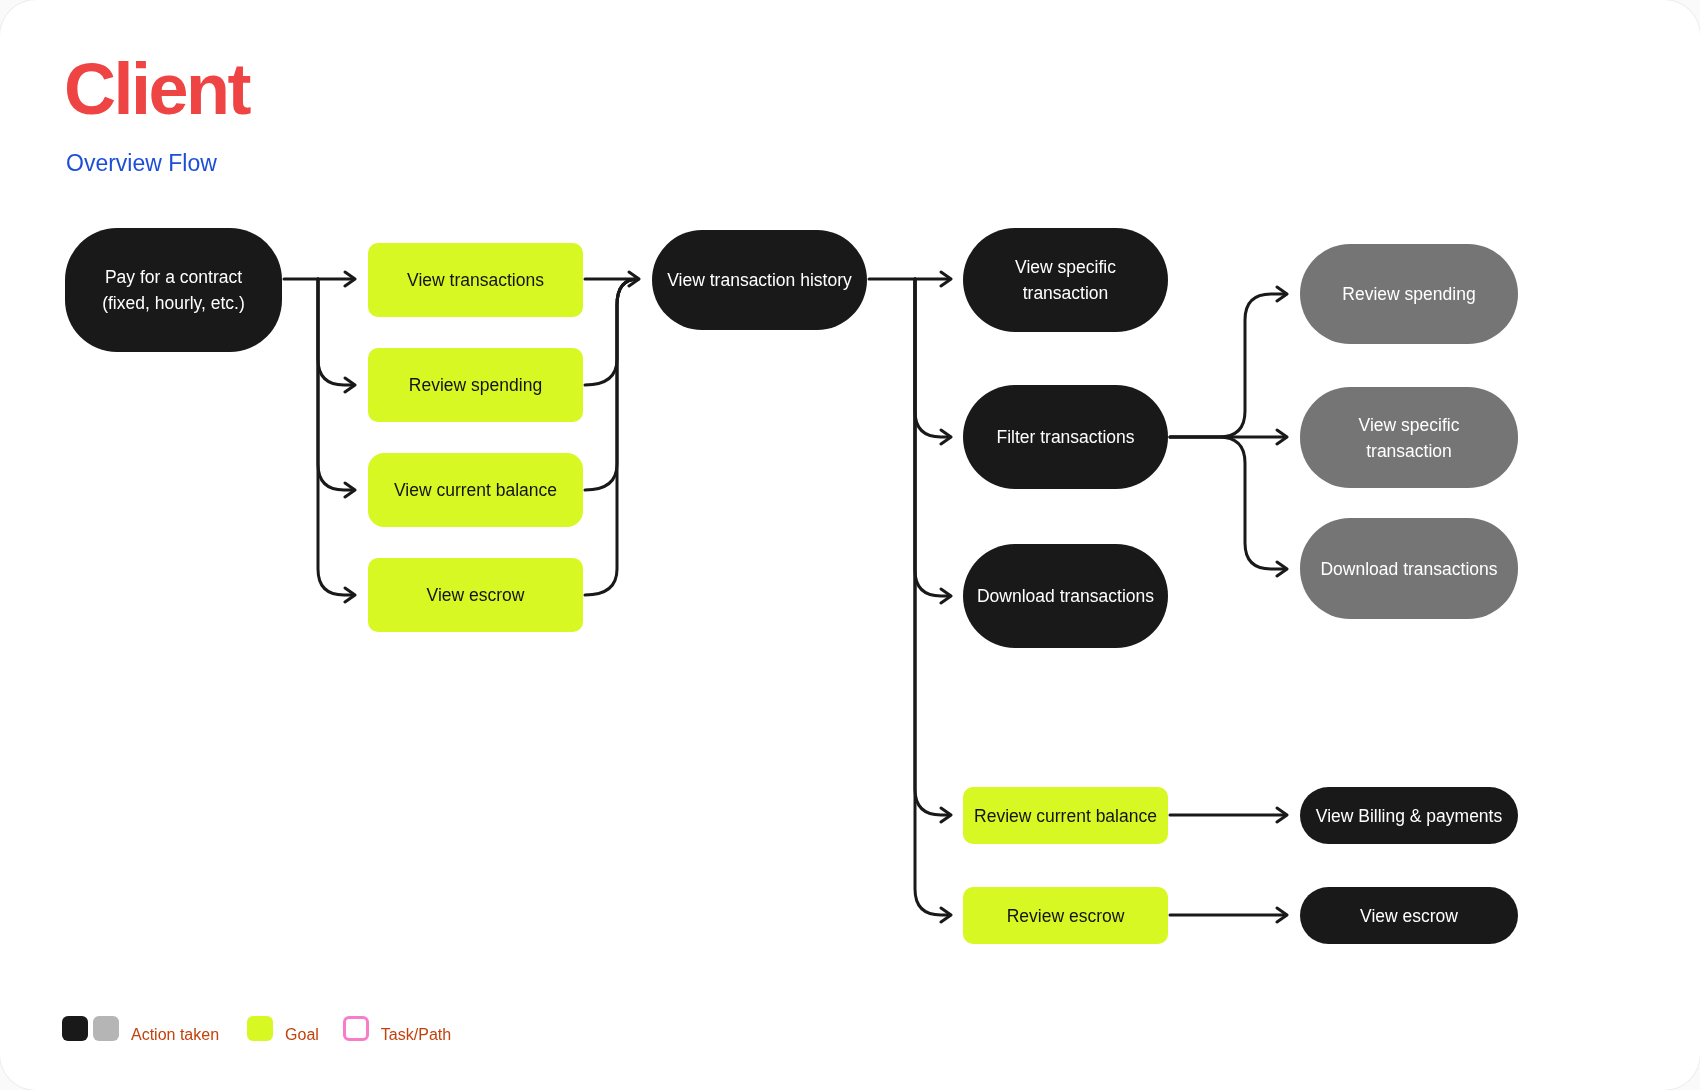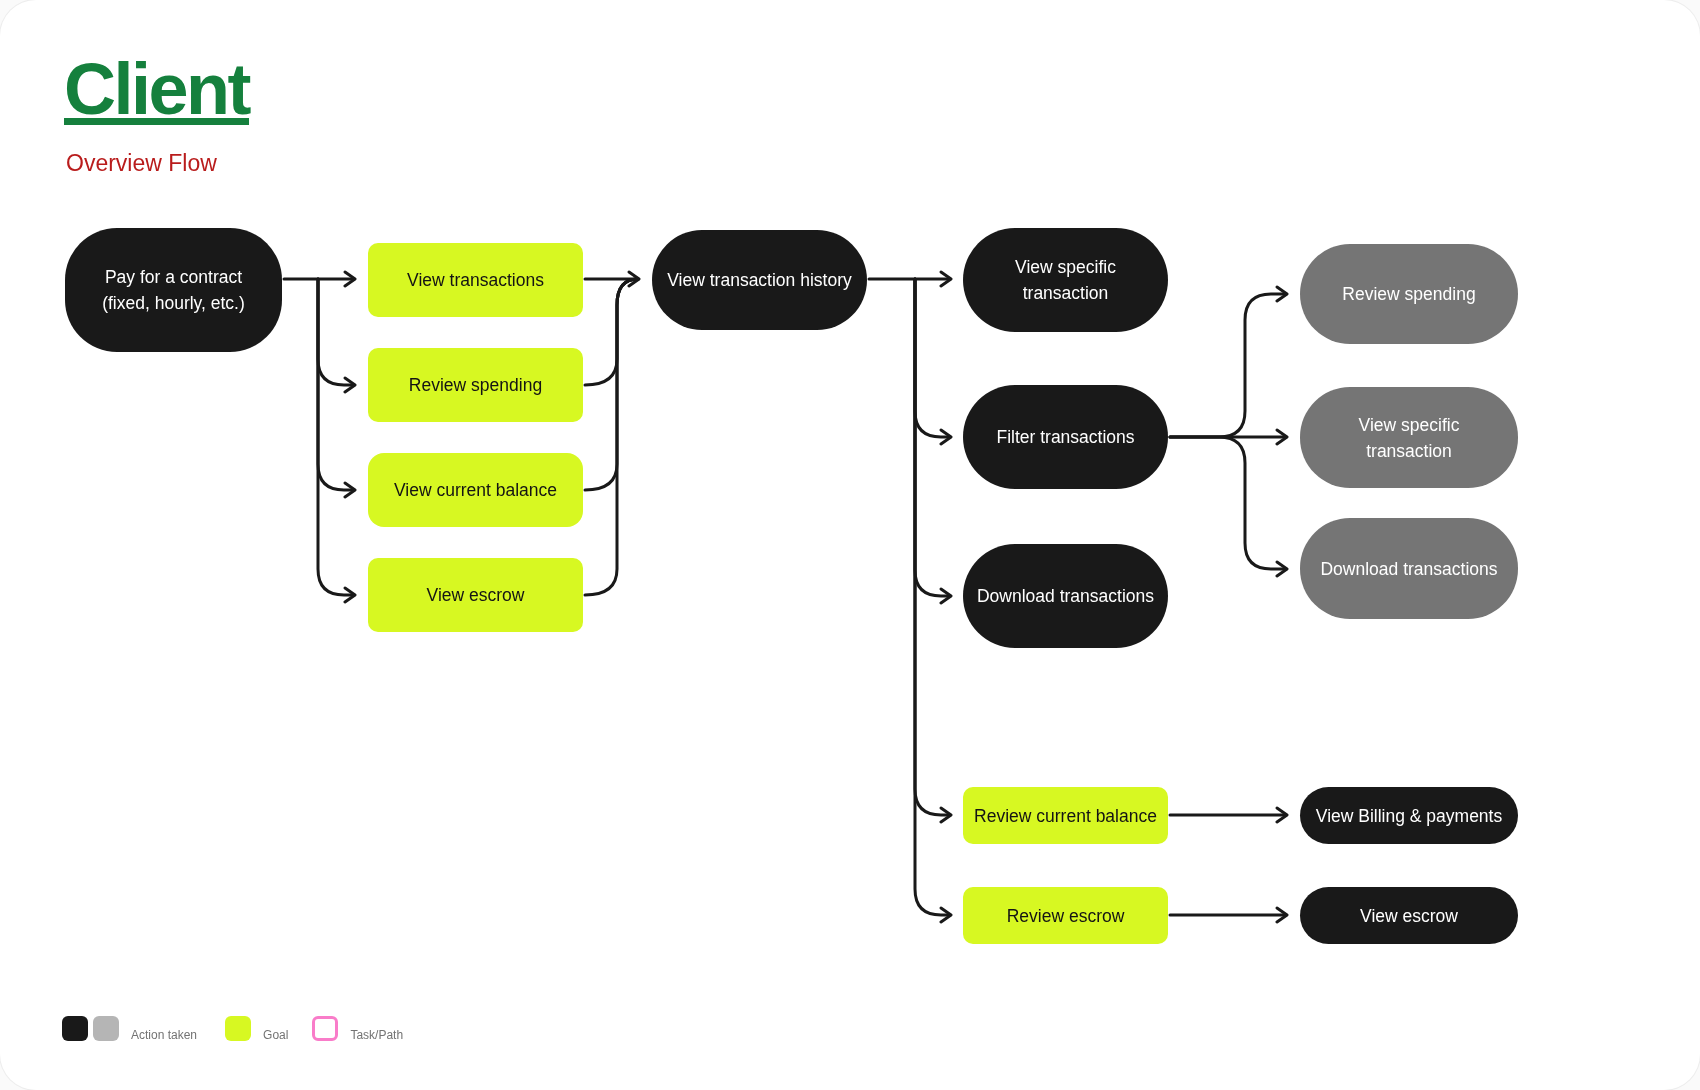--- a/index.html
+++ b/index.html
@@ -20,25 +20,25 @@
     position:relative;
     width:1700px;height:1090px;
     background:#ffffff;
     border-radius:36px;
     box-shadow:0 0 0 1px rgba(0,0,0,0.05);
     overflow:hidden;
   }
   .page-title{
     position:absolute;left:64px;top:52px;
     font-size:72px;font-weight:700;letter-spacing:-2.5px;
-    color:#15803d;line-height:1.05;text-decoration:underline;
+    color:#ef4444;line-height:1.05;
   }
   .page-subtitle{
     position:absolute;left:66px;top:150px;
-    font-size:23px;font-weight:400;color:#b91c1c;
+    font-size:23px;font-weight:400;color:#1d4ed8;
   }
   svg.edges{position:absolute;left:0;top:0;z-index:1;}
   .edge{fill:none;stroke:var(--color-line,#191919);stroke-width:3;stroke-linecap:round;}
   .arrow-marker{stroke:var(--color-line,#191919);}
   .node{
     position:absolute;z-index:2;
     display:flex;align-items:center;justify-content:center;
     text-align:center;
     font-size:17.5px;line-height:26px;
     white-space:pre-line;
@@ -55,21 +55,21 @@
   }
   .swatch-black{background:var(--color-action,#191919);}
   .swatch-gray{background:var(--color-legend_gray,#B5B5B5);margin-left:5px;}
   .swatch-goal{background:var(--color-goal,#D7F822);}
   .swatch-taskpath{
     background:#ffffff;
     border:3.5px solid var(--color-task_path,#F97CC9);
     border-radius:7px;
   }
   .legend-label{
-    font-size:12px;color:#737373;margin-left:12px;margin-top:13px;
+    font-size:16px;color:#c2410c;margin-left:12px;margin-top:13px;
   }
   .legend-gap-1{margin-left:28px;}
   .legend-gap-2{margin-left:24px;}
 </style>
 </head>
 <body>
 
 <div class="canvas">
 
   <div class="page-title">Client</div>

